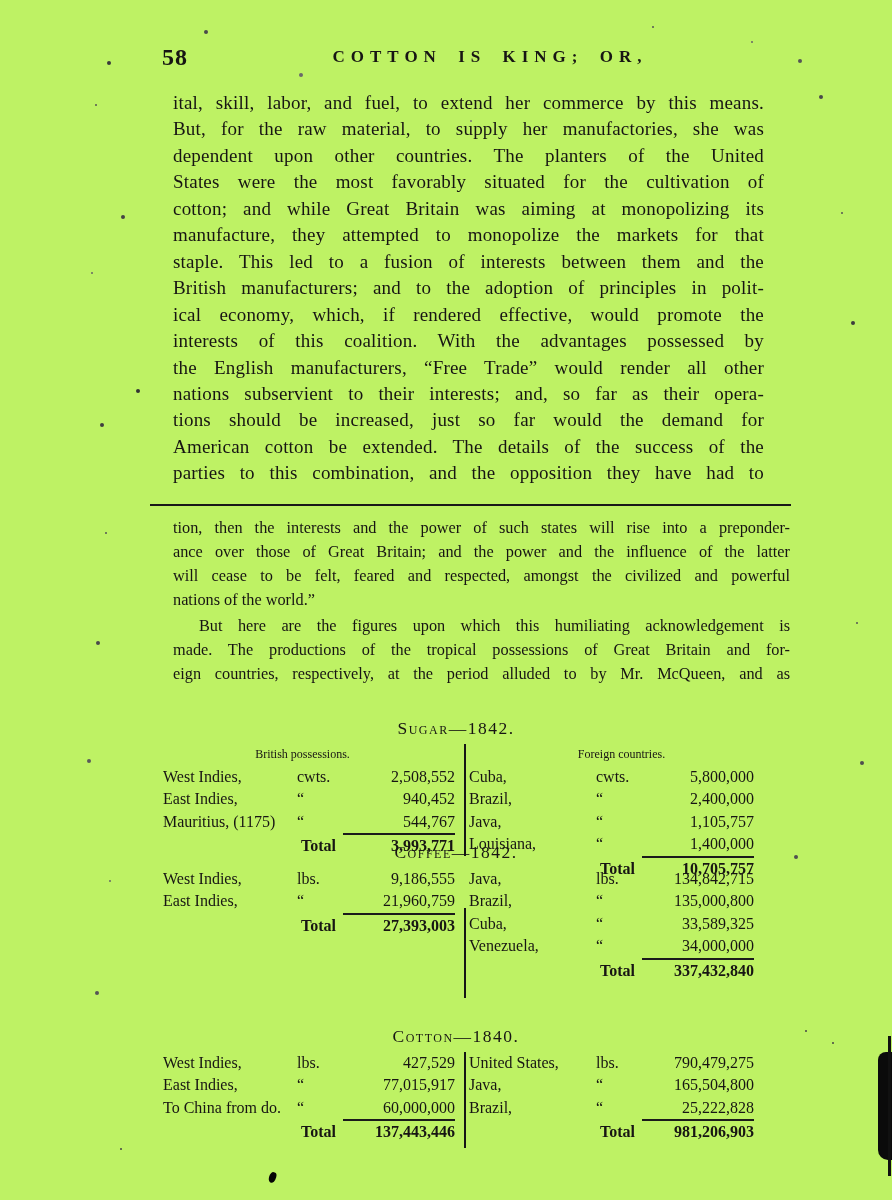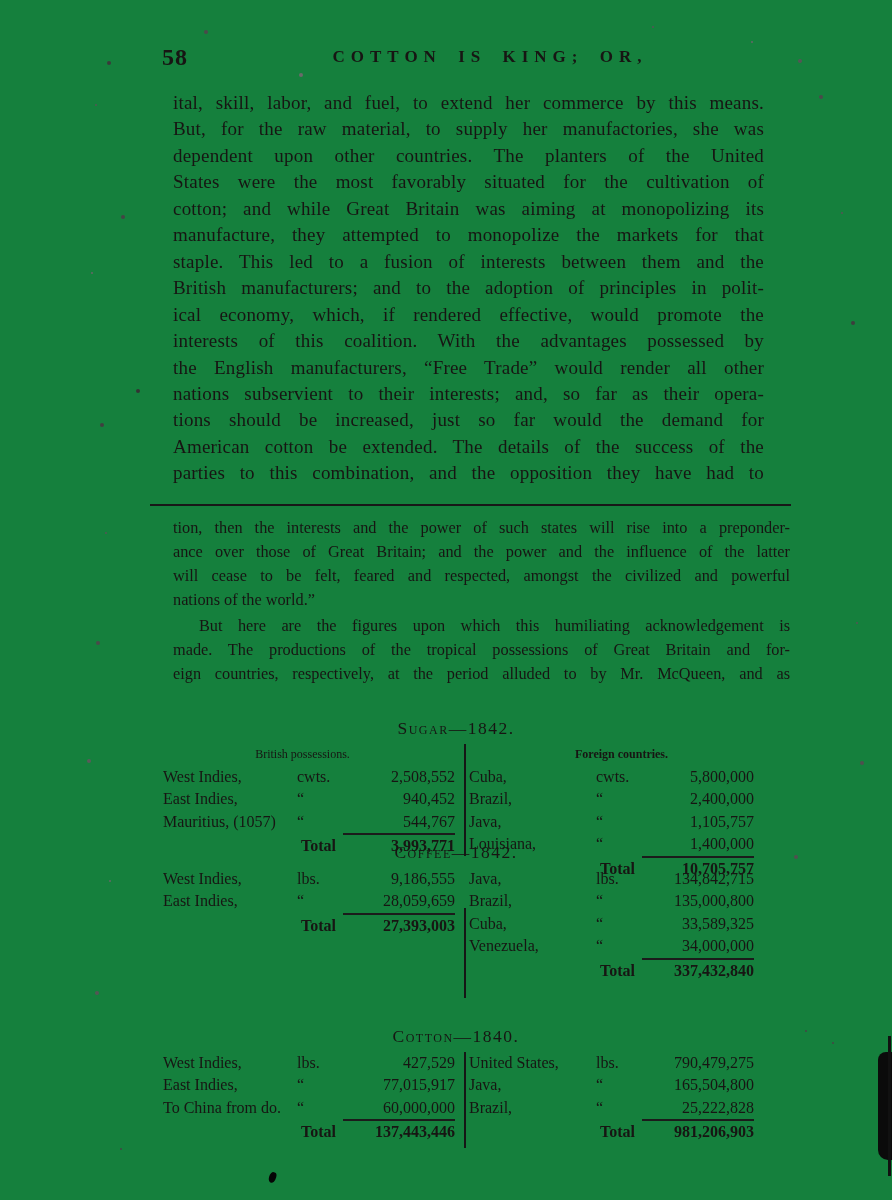--- a/index.html
+++ b/index.html
@@ -1,18 +1,18 @@
 <!DOCTYPE html>
 <html><head>
 <meta charset="utf-8">
 <style>
   html,body{margin:0;padding:0;background:#e8e8e4;}
   .sheet{
     position:relative;width:892px;height:1200px;margin:0 auto;
-    background:#15803d;color:#171513;overflow:hidden;
+    background:#bef264;color:#171513;overflow:hidden;
     font-family:"Liberation Serif","DejaVu Serif",serif;
   }
   
   .page-number{position:absolute;left:162px;top:44px;font-size:24px;font-weight:700;letter-spacing:1px;}
   .running-title{
     position:absolute;left:190px;top:47px;width:600px;text-align:center;
     font-size:17px;font-weight:700;letter-spacing:6px;word-spacing:6px;
   }
   
   .body-text{position:absolute;left:150px;top:90px;width:614px;font-size:19px;line-height:26.45px;letter-spacing:.2px;}
@@ -24,21 +24,21 @@
   .fn-quote{position:absolute;left:150px;top:516px;width:640px;font-size:16.3px;line-height:24px;}
   .fn-intro{position:absolute;left:150px;top:614px;width:640px;font-size:16.3px;line-height:24px;}
   
   .ptable{position:absolute;left:150px;width:612px;font-size:16px;}
   .ptable.sugar{top:716px;}
   .ptable.coffee{top:840px;}
   .ptable.cotton{top:1024px;}
   .ttitle{height:28px;line-height:24px;text-align:center;font-variant:small-caps;font-size:17.5px;letter-spacing:1.5px;}
   .theaders{display:flex;height:22px;line-height:20px;font-size:12px;}
   .thead-left{width:305px;text-align:center;}
-  .thead-right{flex:1;text-align:center;padding-left:26px;font-weight:bold;}
+  .thead-right{flex:1;text-align:center;padding-left:26px;}
   .tbody{display:flex;position:relative;}
   .tcol{display:flex;flex-direction:column;}
   .tcol.left{width:292px;padding-left:13px;}
   .tcol.right{width:285px;margin-left:14px;}
   .trow{display:flex;height:22.4px;line-height:22.4px;align-items:baseline;}
   .trow.total{font-weight:700;}
   .tlabel{flex:1;white-space:nowrap;}
   .tunit{width:46px;}
   .tval{width:112px;text-align:right;}
   .tval.rule{border-top:2px solid #1b1b1b;}
@@ -119,21 +119,21 @@
             <span class="tlabel">West Indies,</span>
             <span class="tunit">cwts.</span>
             <span class="tval">2,508,552</span>
           </div>
           <div class="trow">
             <span class="tlabel">East Indies,</span>
             <span class="tunit">“</span>
             <span class="tval">940,452</span>
           </div>
           <div class="trow">
-            <span class="tlabel">Mauritius, (1057)</span>
+            <span class="tlabel">Mauritius, (1175)</span>
             <span class="tunit">“</span>
             <span class="tval">544,767</span>
           </div>
           <div class="trow total">
             <span class="tlabel"></span>
             <span class="ttotal">Total</span>
             <span class="tval rule">3,993,771</span>
           </div>
         </div>
       <div class="tcol right">
@@ -172,21 +172,21 @@
     <div class="tbody">
       <div class="tcol left">
           <div class="trow">
             <span class="tlabel">West Indies,</span>
             <span class="tunit">lbs.</span>
             <span class="tval">9,186,555</span>
           </div>
           <div class="trow">
             <span class="tlabel">East Indies,</span>
             <span class="tunit">“</span>
-            <span class="tval">28,059,659</span>
+            <span class="tval">21,960,759</span>
           </div>
           <div class="trow total">
             <span class="tlabel"></span>
             <span class="ttotal">Total</span>
             <span class="tval rule">27,393,003</span>
           </div>
         </div>
       <div class="tcol right">
           <div class="trow">
             <span class="tlabel">Java,</span>

